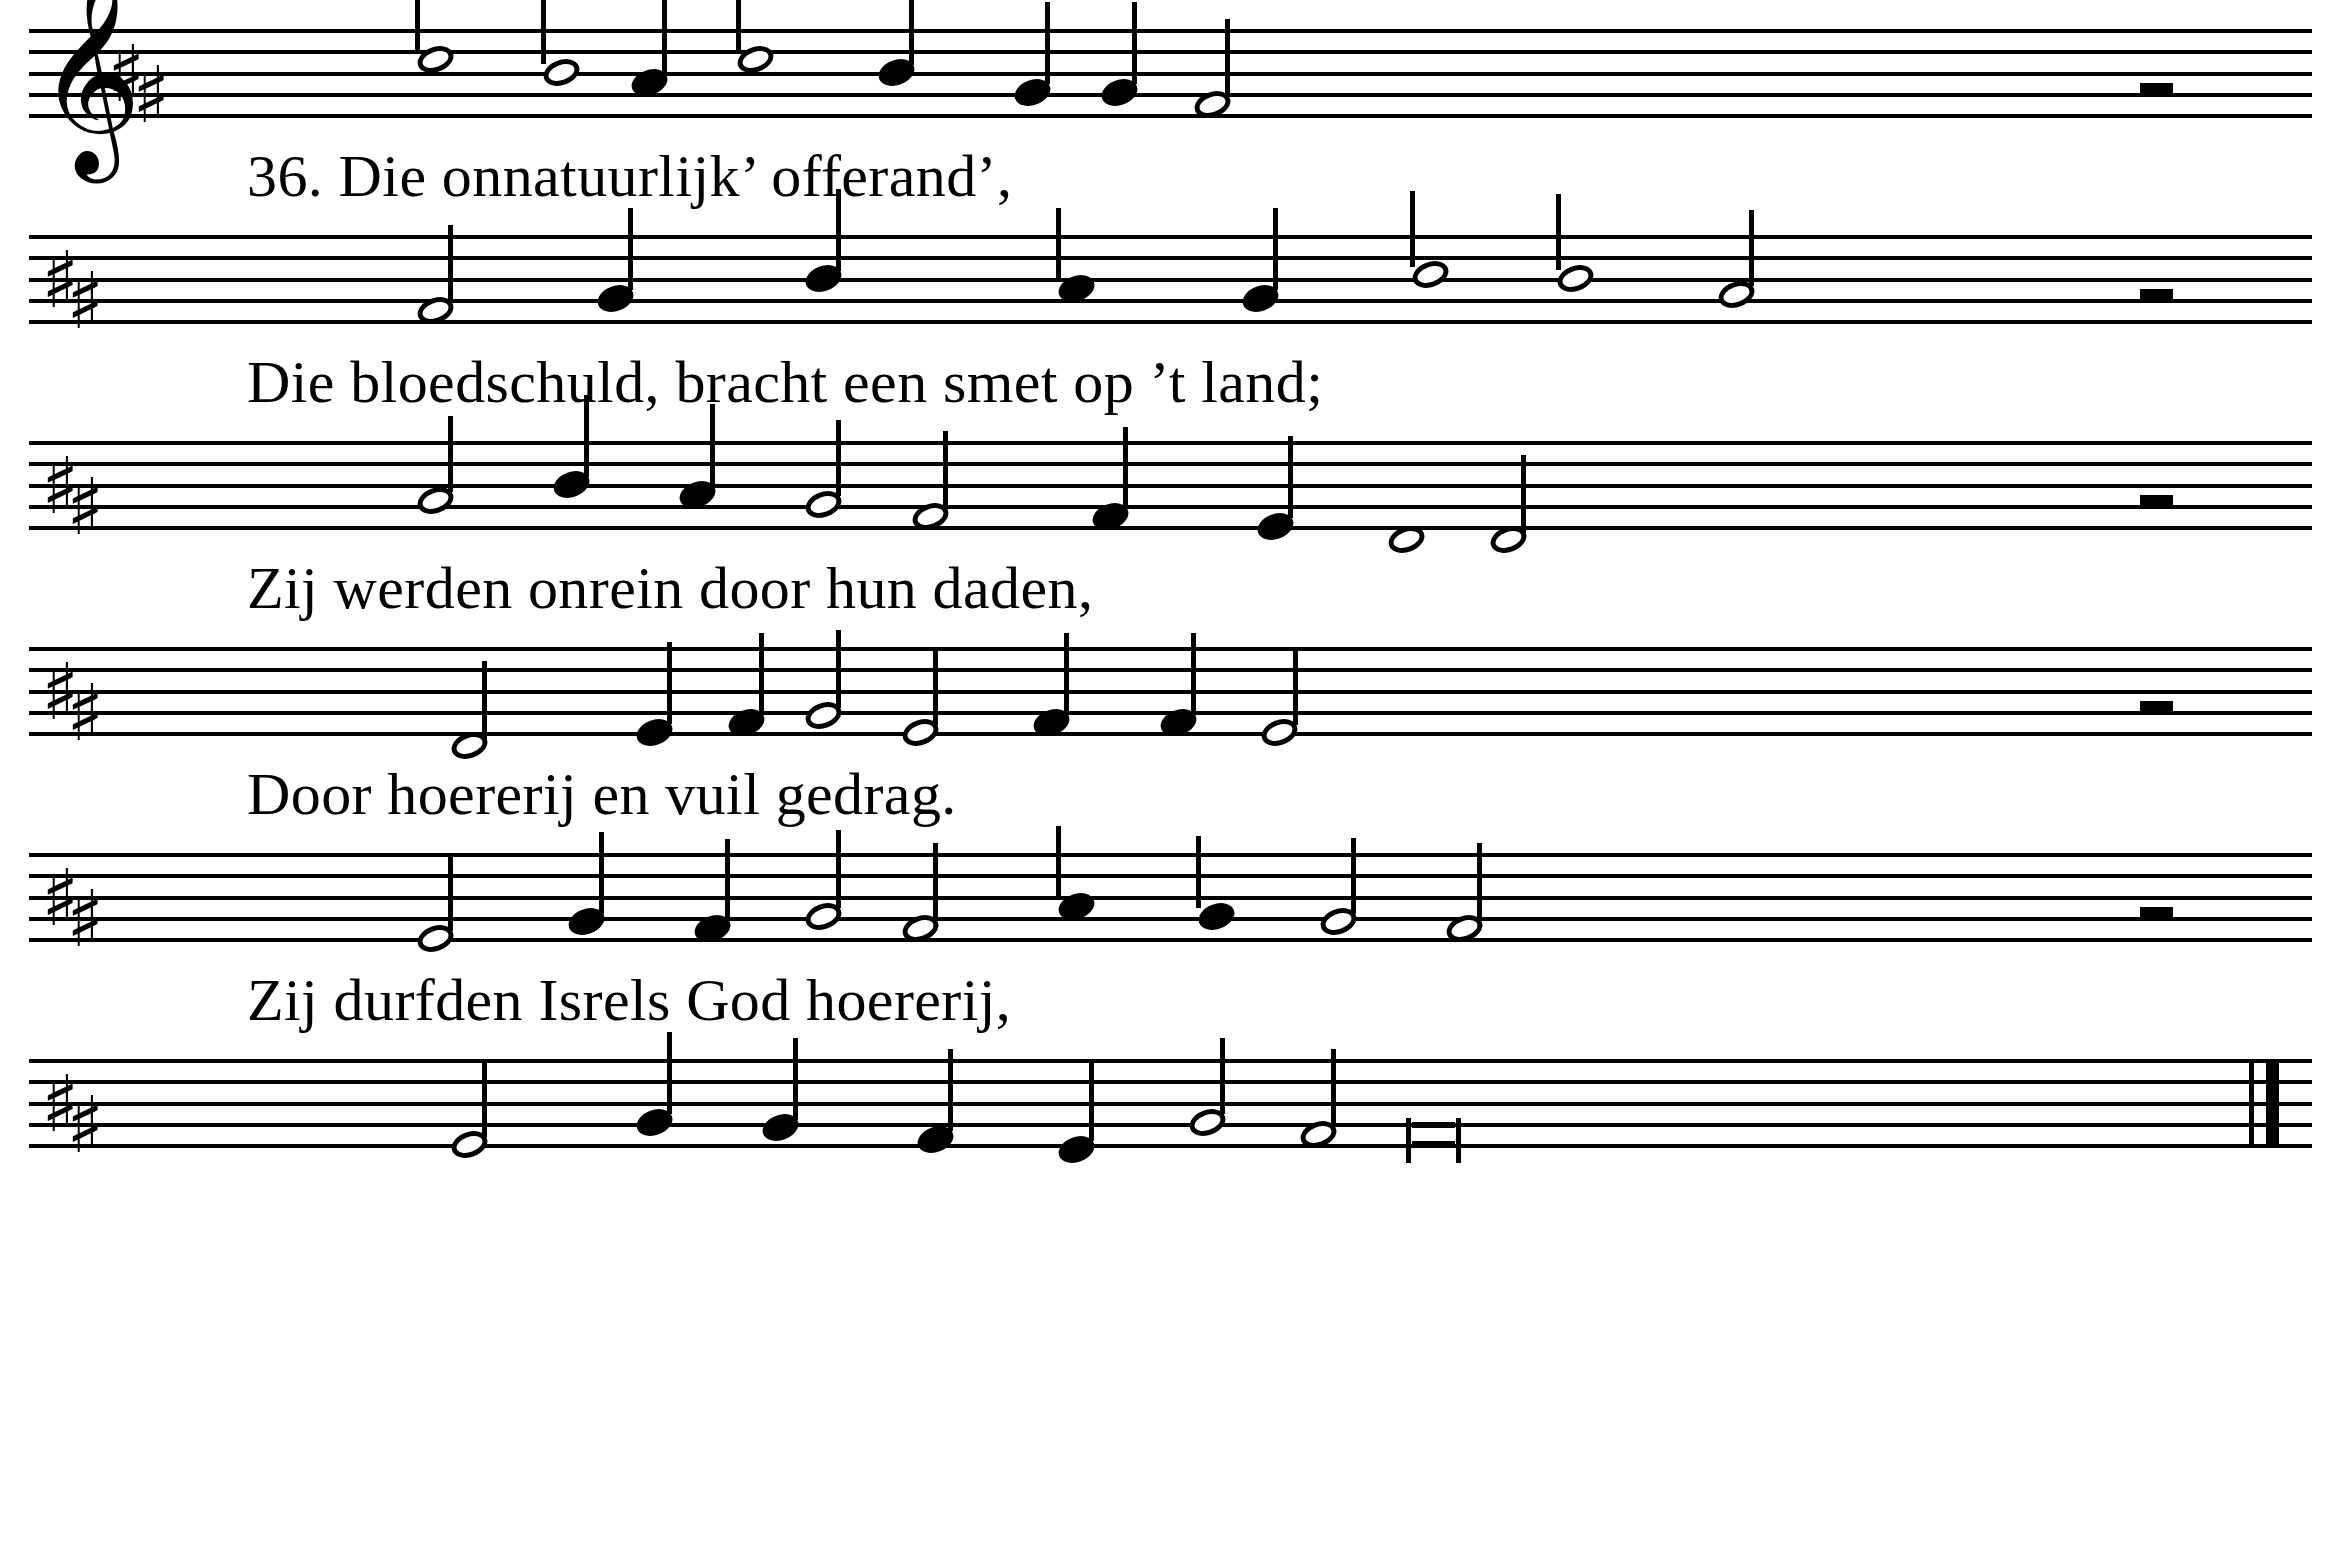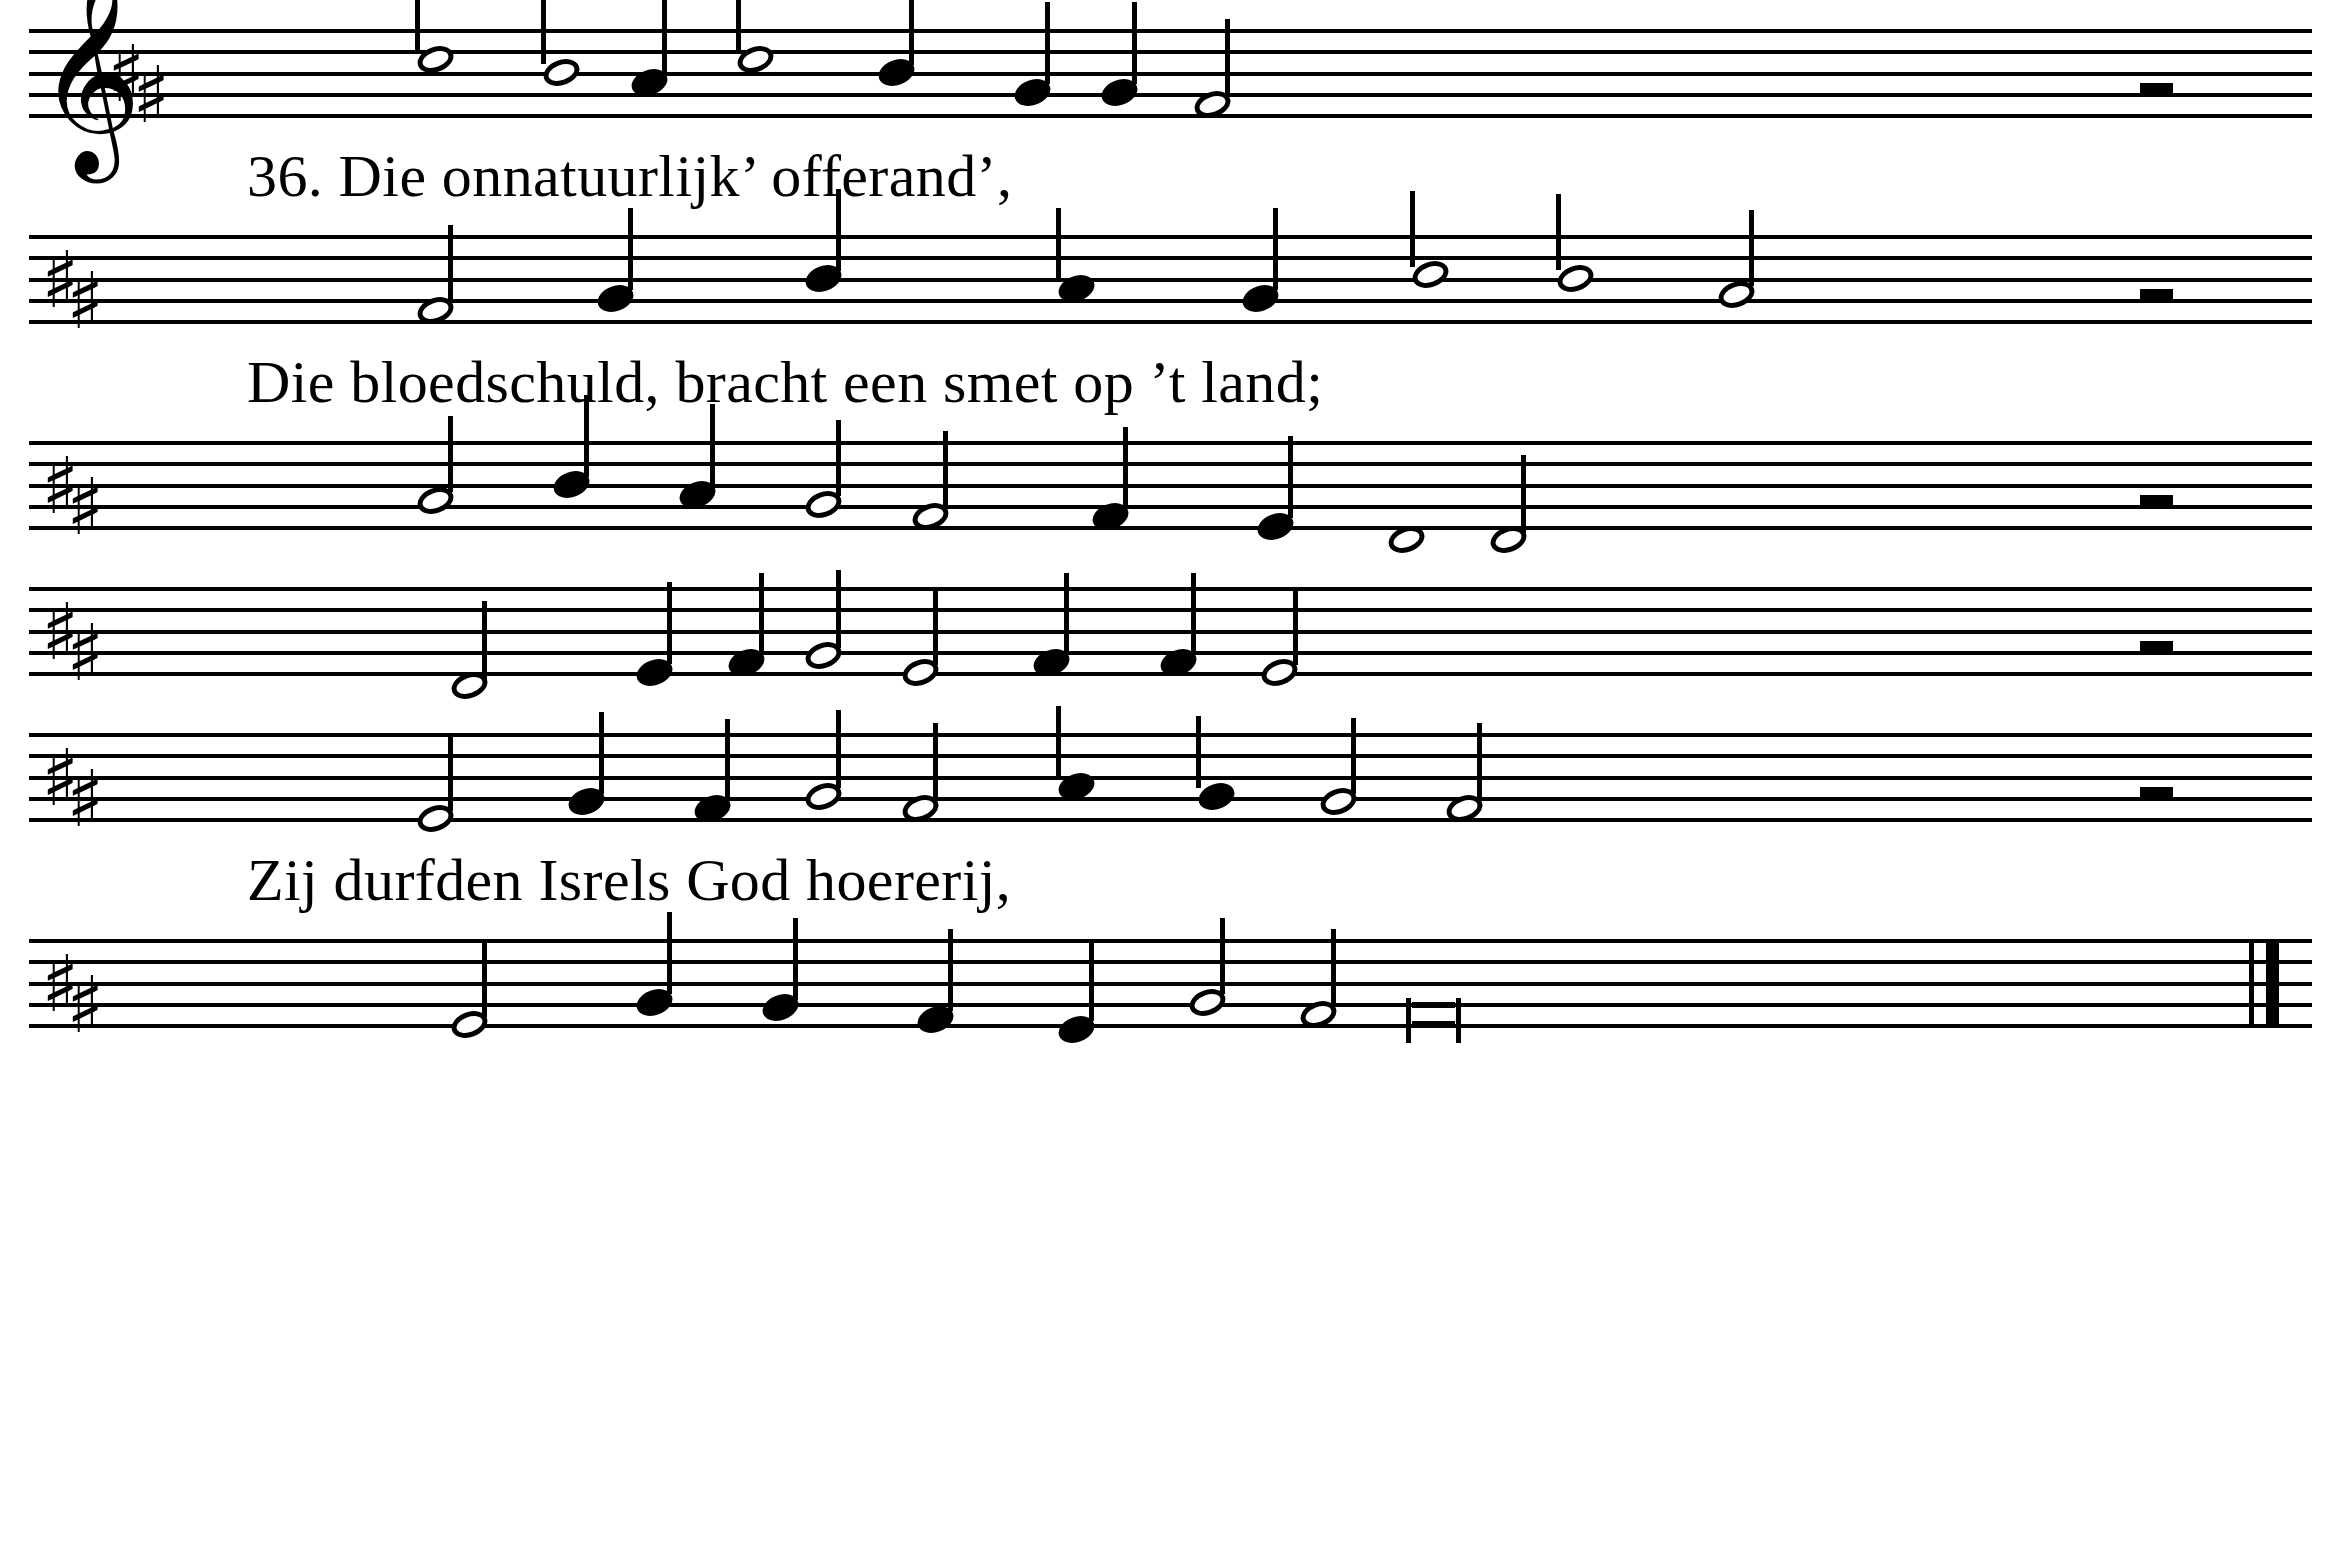--- a/index.html
+++ b/index.html
@@ -251,20 +251,21 @@
       <div class="note filled" style="left:1092px; top:92px;"></div>
       <div class="stem" style="left:1123px; top:14.6px;  height:82px;"></div>
       <div class="note filled" style="left:1257px; top:102px;"></div>
       <div class="stem" style="left:1288px; top:24px;  height:82px;"></div>
       <div class="note open" style="left:1388px; top:115px;"></div>
       <div class="note open" style="left:1490px; top:115px;"></div>
       <div class="stem" style="left:1521px; top:43px;  height:78px;"></div>
 
       <div class="rest" style="left:2140px; top:83px;"></div>
     </div>
+    <p class="lyric">Zij werden onrein door hun daden,</p>
   </div>
 
   <div class="system">
     <div class="staff-wrap">
       <div class="staff-lines">
         <div class="ln"></div>
           <div class="ln"></div>
           <div class="ln"></div>
           <div class="ln"></div>
           <div class="ln"></div>
@@ -286,20 +287,21 @@
       <div class="stem" style="left:933px;  top:29px;  height:78px;"></div>
       <div class="note filled" style="left:1033px; top:92px;"></div>
       <div class="stem" style="left:1064px; top:14.6px;  height:82px;"></div>
       <div class="note filled" style="left:1160px; top:92px;"></div>
       <div class="stem" style="left:1191px; top:14.6px;  height:82px;"></div>
       <div class="note open" style="left:1261px; top:102px;"></div>
       <div class="stem" style="left:1293px; top:29px;  height:78px;"></div>
 
       <div class="rest" style="left:2140px; top:83px;"></div>
     </div>
+    <p class="lyric">Door hoererij en vuil gedrag.</p>
   </div>
 
   <div class="system">
     <div class="staff-wrap">
       <div class="staff-lines">
         <div class="ln"></div>
           <div class="ln"></div>
           <div class="ln"></div>
           <div class="ln"></div>
           <div class="ln"></div>

